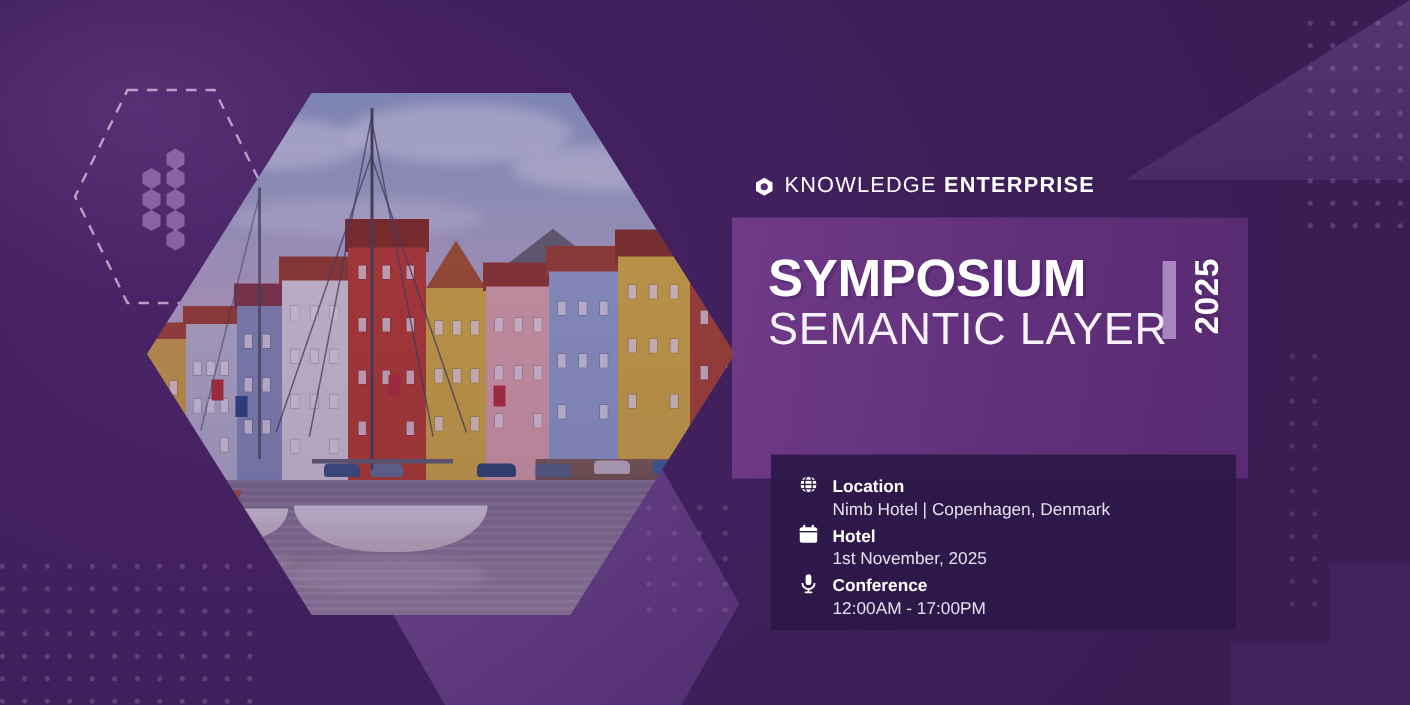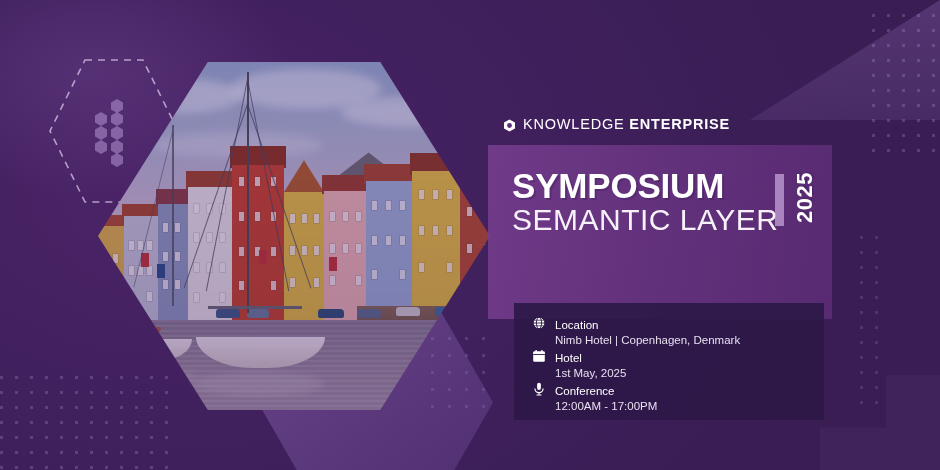--- a/index.html
+++ b/index.html
@@ -207,21 +207,21 @@
     position:absolute; left:514px; top:303px; width:310px; height:117px;
     background:rgba(45,24,72,0.92);
   }
   .info-row { position:absolute; left:18px; display:flex; gap:9px; }
   #info-row-location   { top:12px; }
   #info-row-date       { top:45px; }
   #info-row-conference { top:78px; }
 
   .info-icon { width:14px; height:14px; margin-top:1px; flex:0 0 14px; }
   .info-icon svg { width:14px; height:14px; display:block; }
-  .info-label { font-size:11.5px; font-weight:400; color:#ffffff; line-height:1.25; }
+  .info-label { font-size:11.5px; font-weight:700; color:#ffffff; line-height:1.25; }
   .info-value { font-size:11.5px; font-weight:400; color:#e8dff0; line-height:1.35; white-space:nowrap; }
 </style>
 </head>
 <body>
 
 <div id="banner">
 
   <div class="deco" id="glow-top-left"></div>
   <div class="deco" id="wedge-top-right"></div>
   <div class="deco" id="block-bottom-right"></div>
@@ -476,21 +476,21 @@
         <svg viewBox="0 0 14 14">
           <rect x="1.2" y="2.6" width="11.6" height="10.2" rx="1.3" fill="#ffffff"></rect>
           <rect x="1.2" y="2.6" width="11.6" height="2.6" rx="1.3" fill="#ffffff"></rect>
           <rect x="1.2" y="5.0" width="11.6" height="0.9" fill="#2d1848"></rect>
           <rect x="3.4" y="0.9" width="1.5" height="2.8" rx="0.7" fill="#ffffff"></rect>
           <rect x="9.1" y="0.9" width="1.5" height="2.8" rx="0.7" fill="#ffffff"></rect>
         </svg>
       </span>
       <span>
         <span class="info-label">Hotel</span>
-        <span class="info-value" style="display:block;">1st May, 2025</span>
+        <span class="info-value" style="display:block;">1st November, 2025</span>
       </span>
     </div>
 
     <div class="info-row" id="info-row-conference">
       <span class="info-icon">
         <svg viewBox="0 0 14 14">
           <rect x="5.1" y="0.8" width="3.8" height="7.2" rx="1.9" fill="#ffffff"></rect>
           <path d="M2.9 6.6 a4.1 4.1 0 0 0 8.2 0" stroke="#ffffff" stroke-width="1.2" fill="none"></path>
           <rect x="6.4" y="10.3" width="1.2" height="2.4" fill="#ffffff"></rect>
           <rect x="4.4" y="12.4" width="5.2" height="1.1" rx="0.5" fill="#ffffff"></rect>

